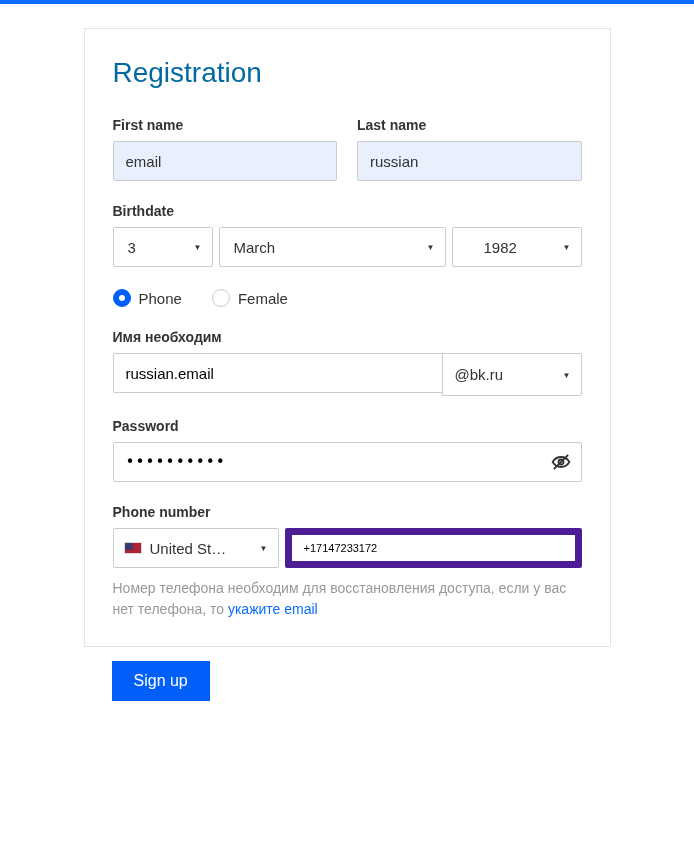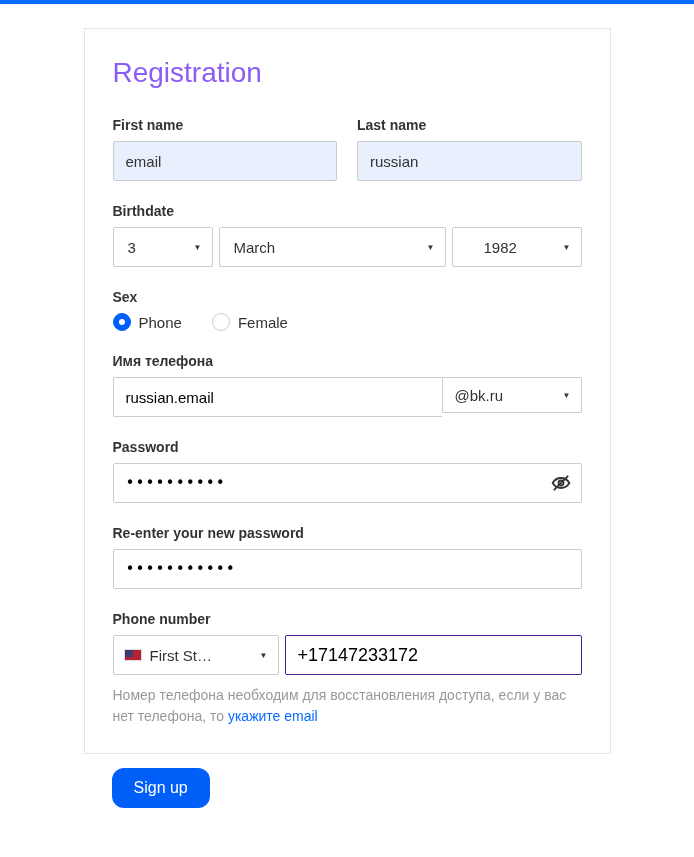--- a/index.html
+++ b/index.html
@@ -17,21 +17,21 @@
     width: 527px;
     margin: 24px auto 0;
     border: 1px solid #e5e5e5;
     padding: 28px 28px 20px 28px;
     background: #fff;
   }
   h1 {
     font-size: 28px;
     font-weight: 400;
     margin: 0 0 28px 0;
-    color: #8b5cf6;
+    color: #0369a1;
   }
   .row { display: flex; gap: 20px; justify-content: flex-end; }
   .field { flex: 1; margin-bottom: 22px; }
   .label {
     font-size: 14px;
     font-weight: bold;
     color: #333;
     margin-bottom: 8px;
     display: block;
   }
@@ -84,21 +84,21 @@
   .radio-inner-checked {
     width: 6px; height:6px; border-radius:50%; background:#fff;
   }
   .radio-label { font-size: 15px; color:#333; }
   .account-row { display:flex; }
   .account-input {
     flex:1; height:40px; border:1px solid #ccc; border-right:none;
     border-radius:2px 0 0 2px; padding:0 12px; font-size:15px;
   }
   .domain-select {
-    width:140px; height:36px; border:1px solid #ccc;
+    width:140px; height:43px; border:1px solid #ccc;
     border-radius:0 2px 2px 0; padding:0 28px 0 12px; font-size:15px;
     display:flex; align-items:center; position:relative; cursor:pointer;
   }
   .domain-select .caret { position:absolute; right:10px; top:50%; transform:translateY(-50%); font-size:8px; }
   .pwd-wrap { position:relative; }
   .pwd-input {
     width:100%; height:40px; border:1px solid #ccc; border-radius:2px;
     padding:0 44px 0 12px; font-size:15px; letter-spacing:1px;
   }
   .eye-icon {
@@ -119,30 +119,30 @@
     background:
       linear-gradient(#b22234,#b22234),
       linear-gradient(#fff,#fff);
     position:relative;
     border:1px solid #ddd;
   }
   .flag::before{
     content:""; position:absolute; left:0; top:0; width:8px; height:7px; background:#3c3b6e;
   }
   .phone-input {
-    flex:1; height:40px; border:1px solid #4c1d95; border-radius:2px;
-    padding:0 12px; font-size:18px;
+    flex:1; height:40px; border:7px solid #4c1d95; border-radius:2px;
+    padding:0 12px; font-size:11px;
   }
   .hint { font-size:14px; color:#999; line-height:1.5; margin-top:10px; }
   .hint a { color:#0a6cff; text-decoration:none; cursor:pointer; }
   .below-card {
     width:527px; margin: 14px auto 0; padding: 0 28px;
   }
   .signup-btn {
-    background:#005ff9; color:#fff; border:none; border-radius:12px;
+    background:#005ff9; color:#fff; border:none; border-radius:0;
     height:40px; padding:0 22px; font-size:16px; cursor:pointer;
   }
   .dots { font-family: monospace; }
 </style>
 </head>
 <body>
 
 <div class="top-bar"></div>
 
 <div class="container">
@@ -172,37 +172,36 @@
         <span class="caret">▼</span>
       </div>
       <div class="select sel-year">
         <span>1982</span>
         <span class="caret">▼</span>
       </div>
     </div>
   </div>
 
   <div class="field">
-    <span class="label">Sex</span>
     <div class="radio-row">
       <div class="radio-item">
         <span class="radio-outer checked">
             <span class="radio-inner-checked"></span>
           </span>
         <span class="radio-label">Phone</span>
       </div>
       <div class="radio-item">
         <span class="radio-outer"></span>
         <span class="radio-label">Female</span>
       </div>
     </div>
   </div>
 
   <div class="field">
-    <span class="label">Имя телефона</span>
+    <span class="label">Имя необходим</span>
     <div class="account-row">
       <input class="account-input" value="russian.email" style="">
       <div class="domain-select">
         <span>@bk.ru</span>
         <span class="caret">▼</span>
       </div>
     </div>
   </div>
 
   <div class="field">
@@ -212,33 +211,27 @@
       <span class="eye-icon">
         <svg viewBox="0 0 24 24" width="20" height="20" fill="none" stroke="#333" stroke-width="2.2" stroke-linecap="round">
           <path d="M2 12s3.5-6 10-6 10 6 10 6-3.5 6-10 6S2 12 2 12z"></path>
           <circle cx="12" cy="12" r="3"></circle>
           <line x1="4" y1="20" x2="20" y2="4"></line>
         </svg>
       </span>
     </div>
   </div>
 
-  <div class="field">
-    <span class="label">Re-enter your new password</span>
-    <div class="pwd-wrap">
-      <input class="pwd-input dots" type="text" value="•••••••••••" style="">
-    </div>
-  </div>
 
   <div class="field" style="margin-bottom:6px;">
     <span class="label">Phone number</span>
     <div class="phone-row">
       <div class="country-select">
         <span class="flag"></span>
-        <span class="country-text">First St…</span>
+        <span class="country-text">United St…</span>
         <span class="caret">▼</span>
       </div>
       <input class="phone-input" value="+17147233172" style="">
     </div>
     <div class="hint">
       <span>Номер телефона необходим для восстановления доступа, если у вас нет телефона, то </span><a>укажите email</a>
     </div>
   </div>
 
 </div>

